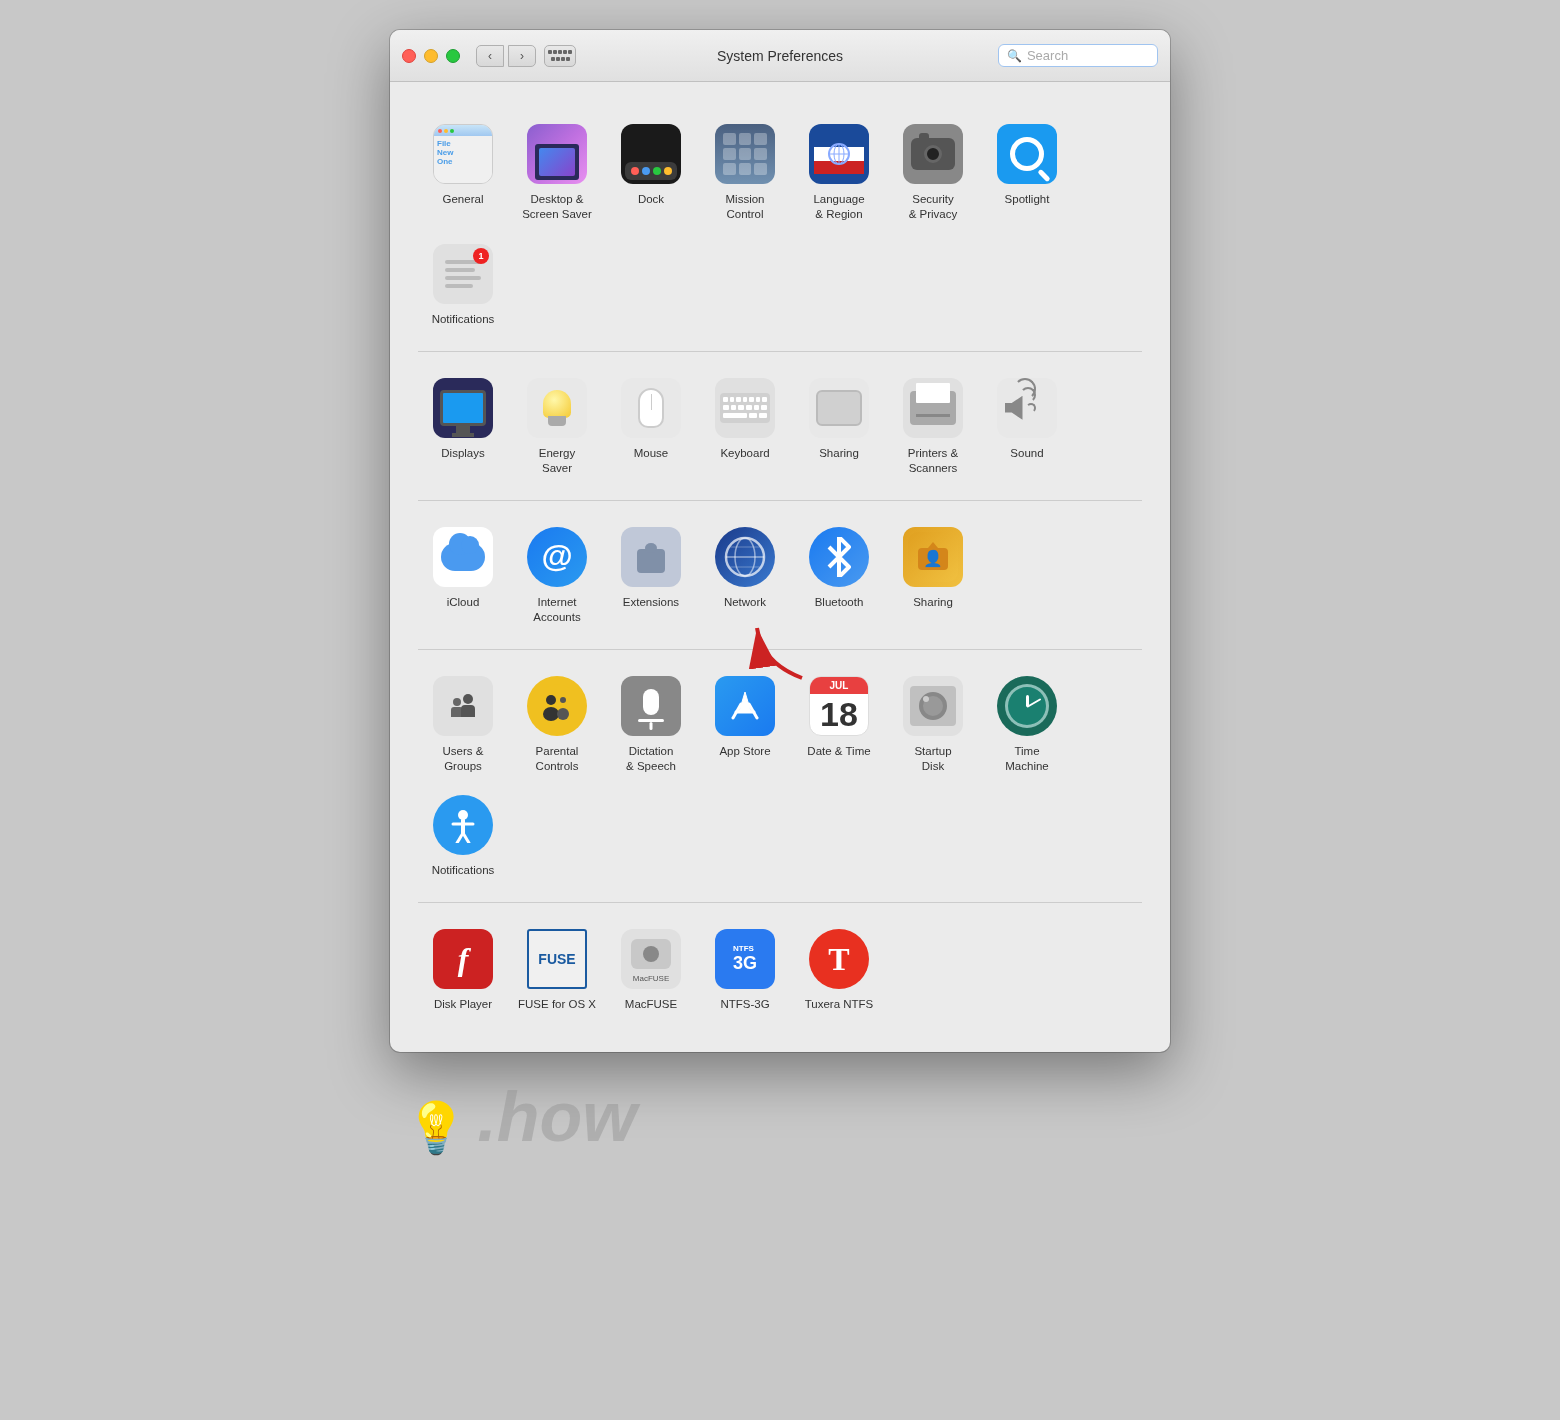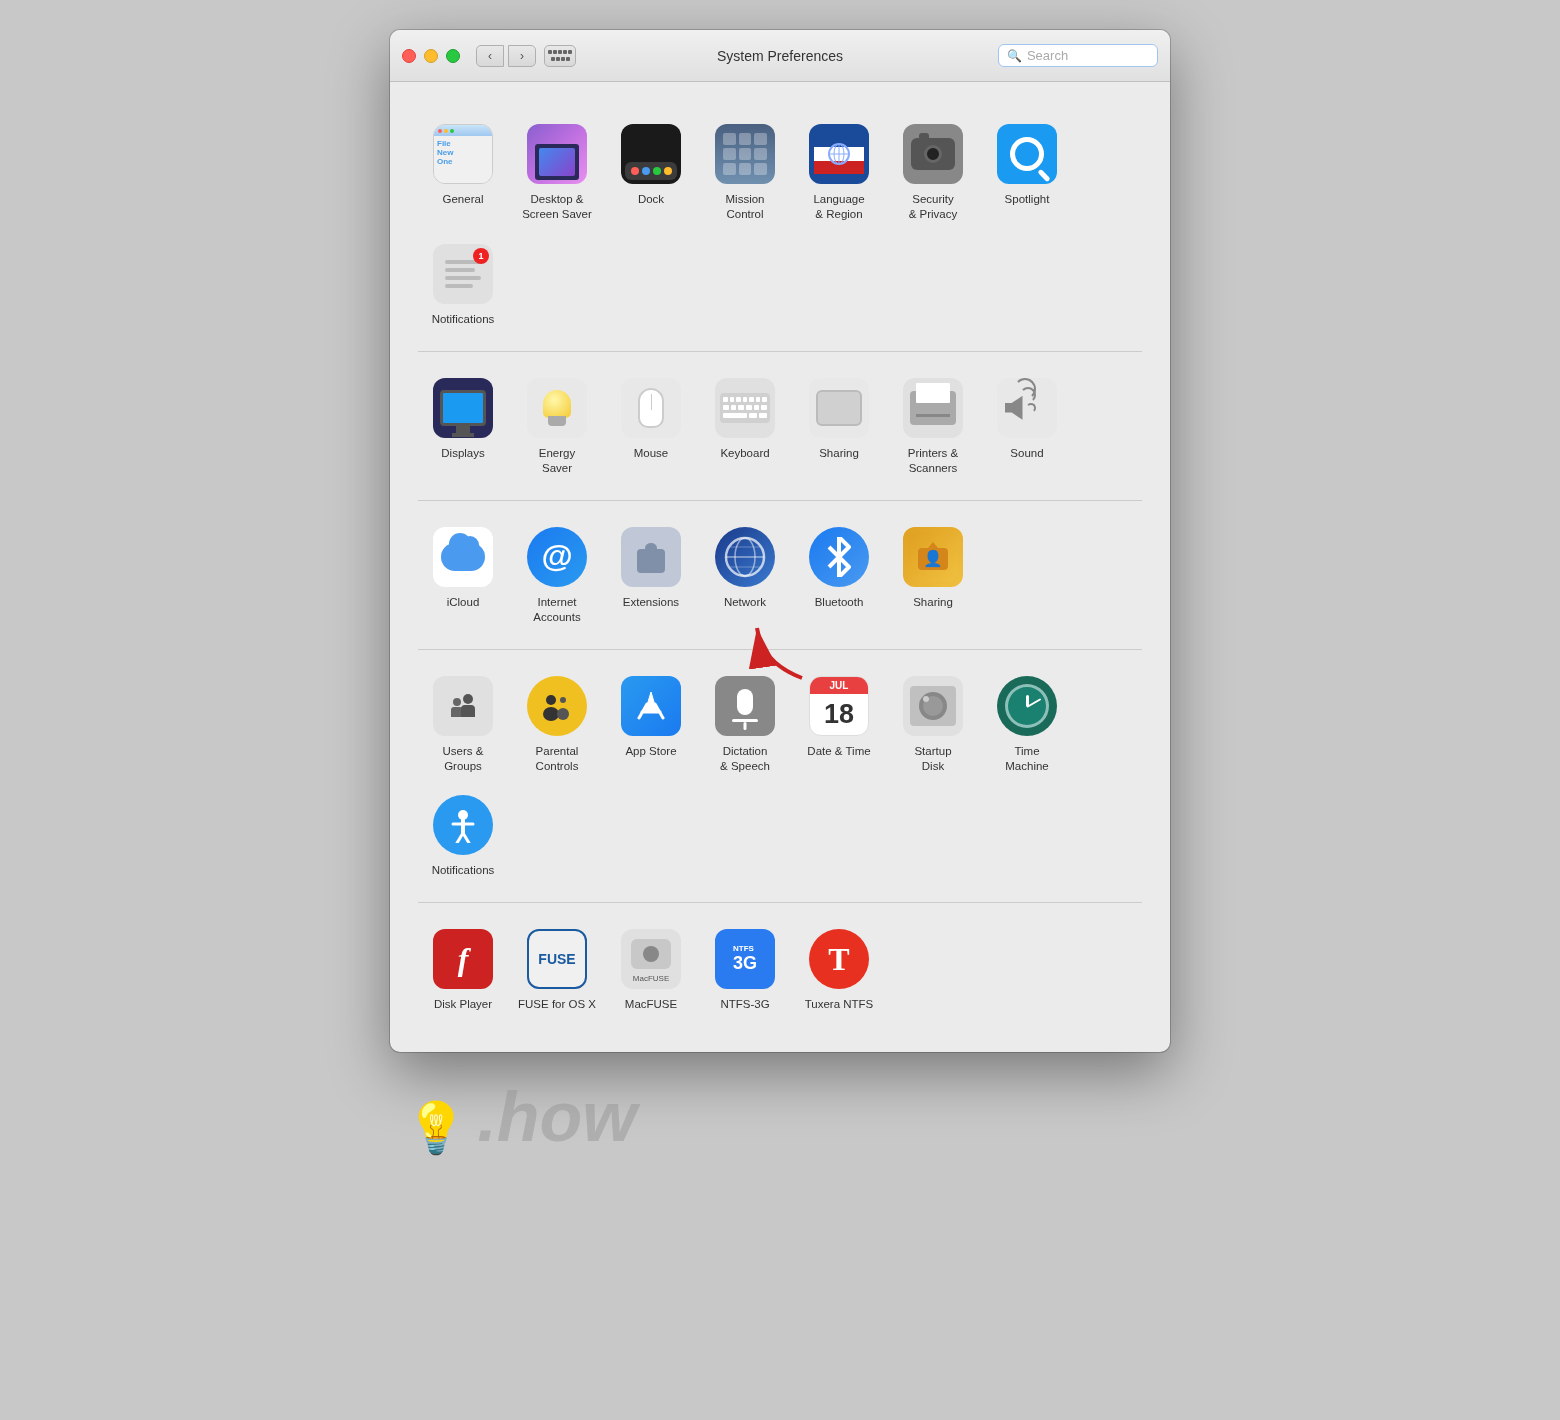--- a/index.html
+++ b/index.html
@@ -690,21 +690,21 @@
     }
     .cal-header {
       background: #e84040;
       color: white;
       font-size: 10px;
       font-weight: bold;
       text-align: center;
       padding: 3px 0;
     }
     .cal-date {
-      font-size: 27px;
+      font-size: 34px;
       font-weight: bold;
       color: #333;
       text-align: right;
       flex: 1;
       display: flex;
       align-items: center;
       justify-content: center;
     }
 
     
@@ -793,21 +793,21 @@
       font-size: 32px;
       color: white;
       font-weight: bold;
       font-style: italic;
       font-family: serif;
     }
 
     
     .icon-fuse {
       width: 60px; height: 60px;
-      border-radius: 12px;
+      border-radius: 3px;
       background: #f0f0f0;
       border: 2px solid #1a5aa0;
       display: flex;
       align-items: center;
       justify-content: center;
     }
     .fuse-text {
       font-size: 14px;
       font-weight: bold;
       color: #1a5aa0;
@@ -1282,42 +1282,42 @@
                   <ellipse cx="16" cy="30" rx="8" ry="7" fill="#333"></ellipse>
                   <ellipse cx="28" cy="30" rx="6" ry="6" fill="#555"></ellipse>
                 </svg>
               </div>
             </div>
             <span class="icon-label">Parental<br>Controls</span>
           </div>
 
           <div class="icon-item">
             <div class="icon-wrapper">
+              <div class="icon-dictation">
+                <div style="display:flex;flex-direction:column;align-items:center;">
+                  <div class="mic-body"></div>
+                  <div class="mic-stand"></div>
+                </div>
+              </div>
+            </div>
+            <span class="icon-label">Dictation<br>&amp; Speech</span>
+          </div>
+
+          <div class="icon-item">
+            <div class="icon-wrapper">
               <div class="icon-appstore">
                 <svg width="44" height="44" viewBox="0 0 44 44">
                   <path d="M22 8 L28 28 L16 28 Z" fill="white" stroke="white" stroke-width="1"></path>
                   <line x1="13" y1="28" x2="31" y2="28" stroke="white" stroke-width="3" stroke-linecap="round"></line>
                   <line x1="10" y1="34" x2="18" y2="20" stroke="white" stroke-width="3" stroke-linecap="round"></line>
                   <line x1="34" y1="34" x2="26" y2="20" stroke="white" stroke-width="3" stroke-linecap="round"></line>
                 </svg>
               </div>
             </div>
             <span class="icon-label">App Store</span>
-          </div>
-
-          <div class="icon-item">
-            <div class="icon-wrapper">
-              <div class="icon-dictation">
-                <div style="display:flex;flex-direction:column;align-items:center;">
-                  <div class="mic-body"></div>
-                  <div class="mic-stand"></div>
-                </div>
-              </div>
-            </div>
-            <span class="icon-label">Dictation<br>&amp; Speech</span>
           </div>
 
           <div class="icon-item">
             <div class="icon-wrapper">
               <div class="icon-datetime">
                 <div class="cal-header">JUL</div>
                 <div class="cal-date">18</div>
               </div>
             </div>
             <span class="icon-label">Date &amp; Time</span>

